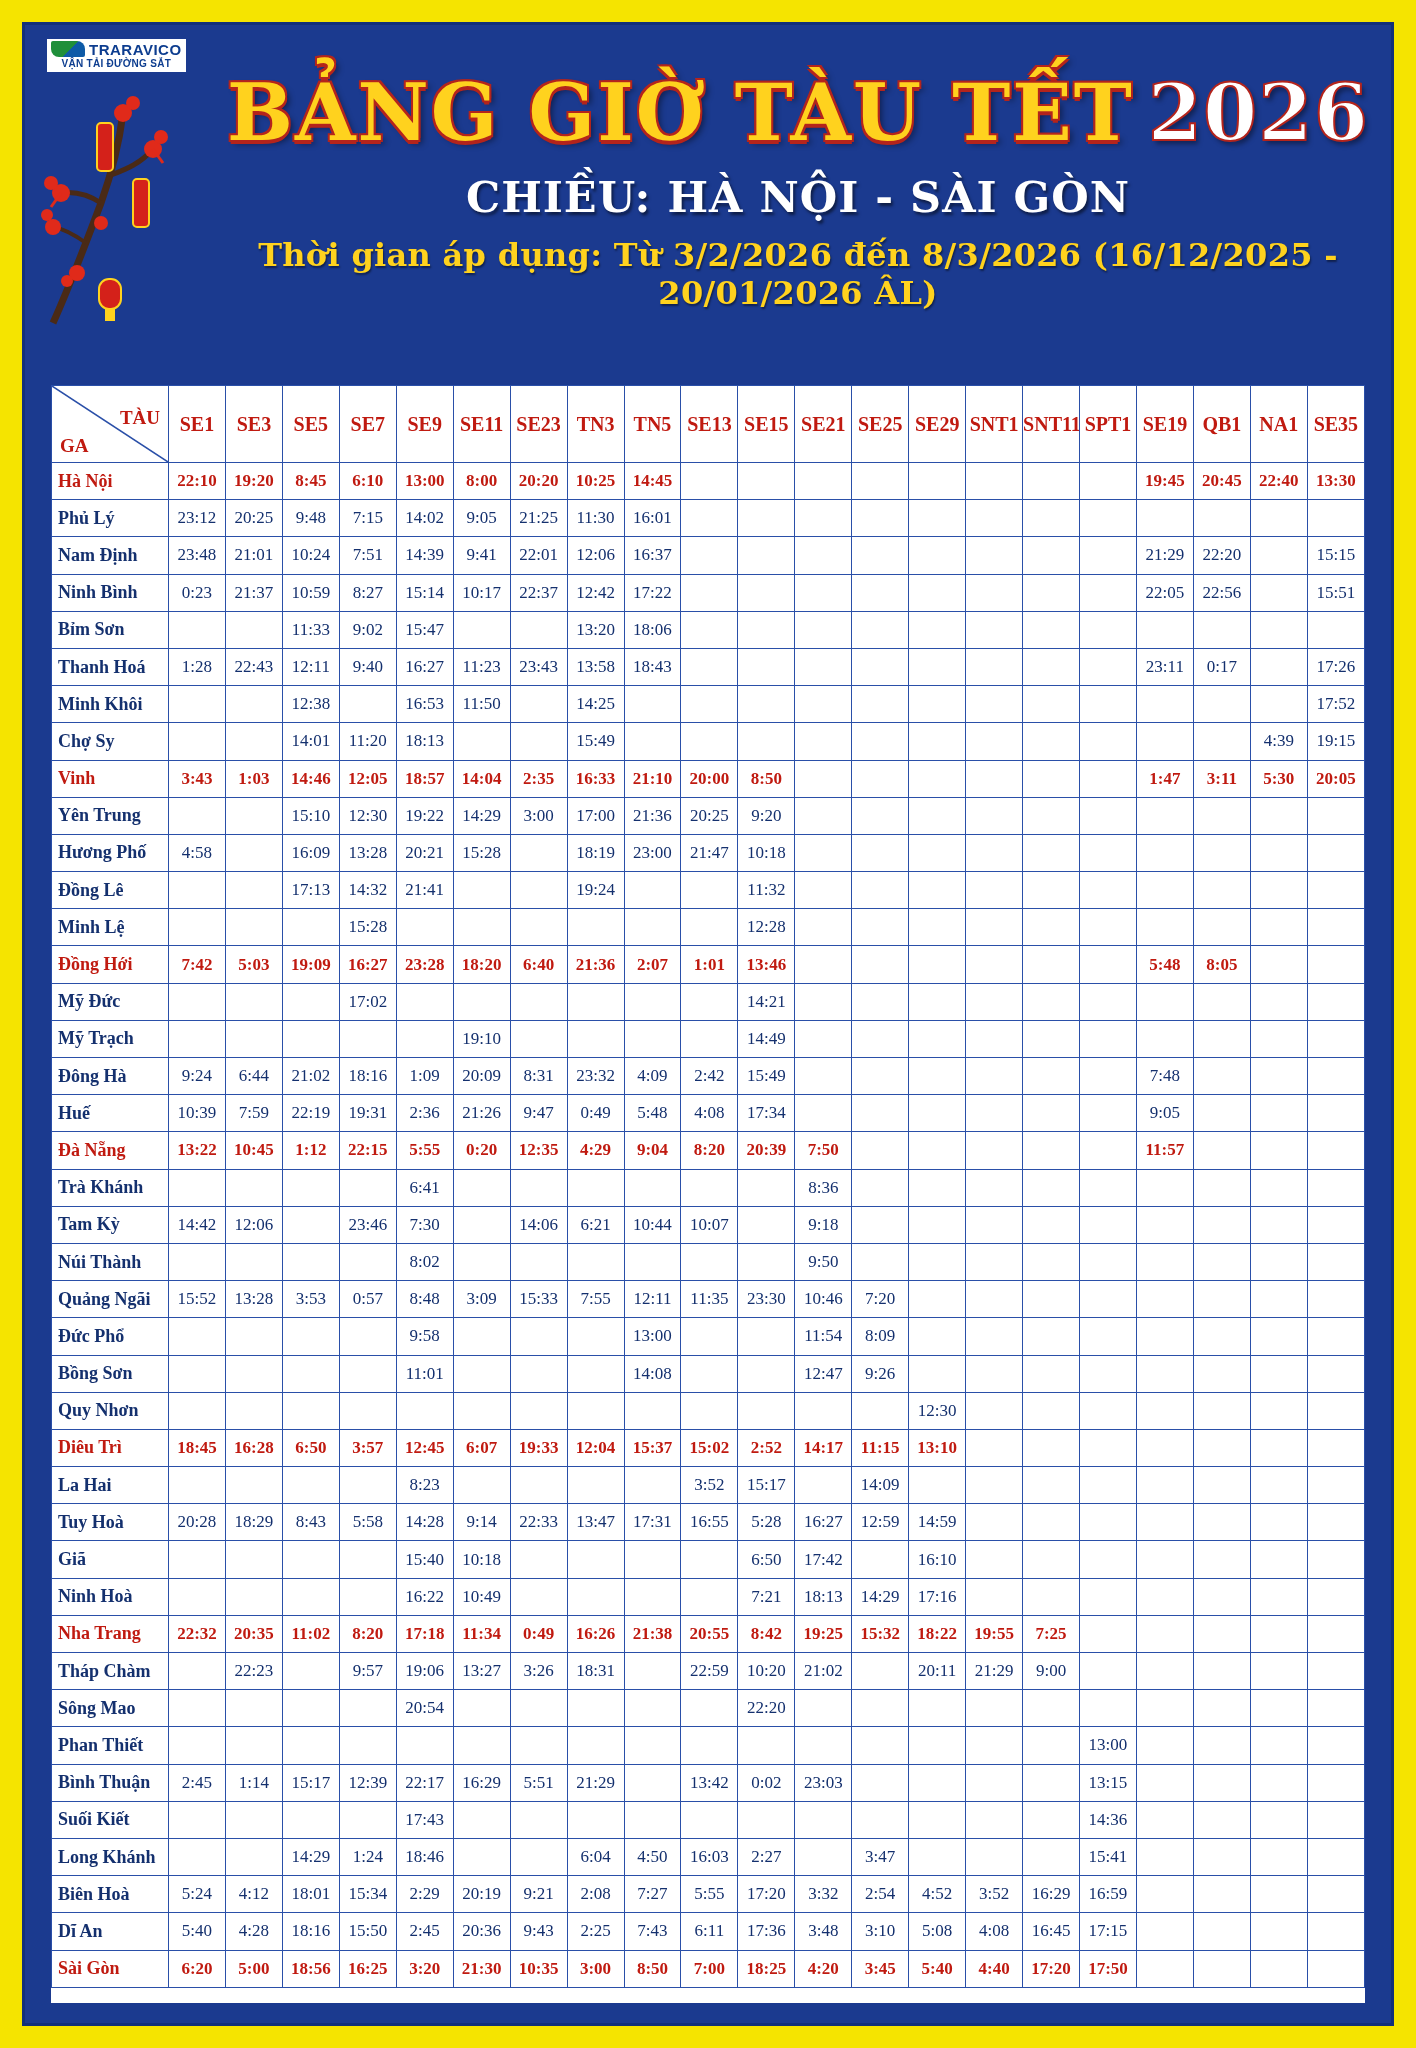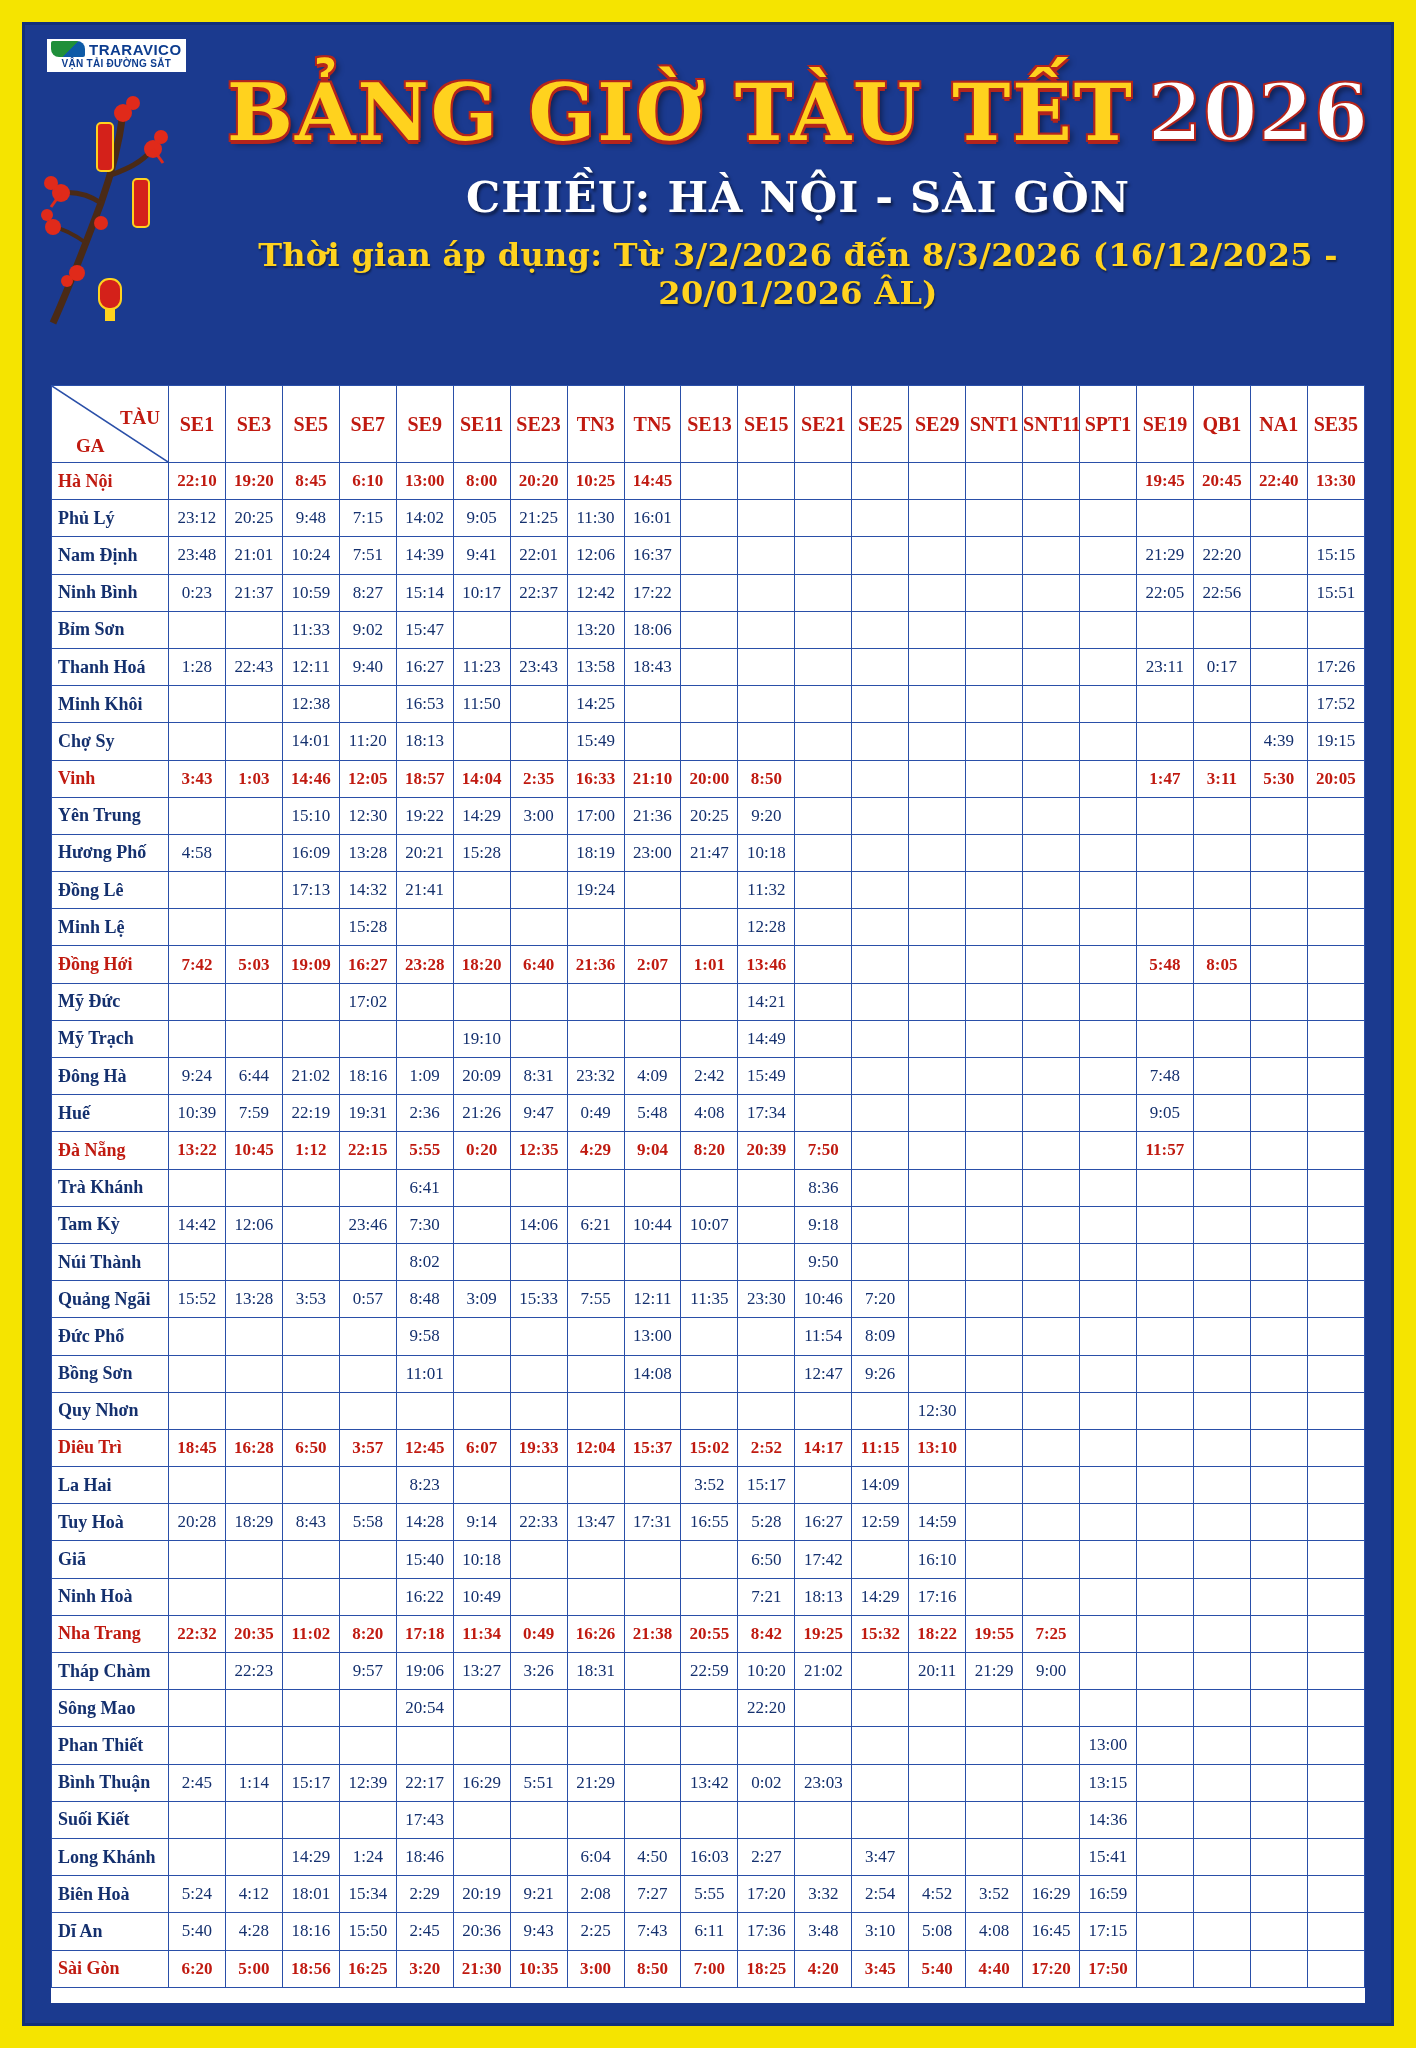--- a/index.html
+++ b/index.html
@@ -133,21 +133,21 @@
   }
   .corner-inner{position:absolute;inset:0;}
   .corner-line{
     position:absolute;left:0;top:0;width:100%;height:100%;
   }
   .corner-tau{
     position:absolute;right:8px;top:21px;
     font-size:19px;font-weight:bold;color:#c01a10;
   }
   .corner-ga{
-    position:absolute;left:24px;bottom:5px;
+    position:absolute;left:8px;bottom:5px;
     font-size:19px;font-weight:bold;color:#c01a10;
   }
   td.station{
     text-align:left;
     padding-left:6px;
     font-weight:bold;
     font-size:18px;
     color:#14306e;
   }
   tr.major td{ color:#c01a10; font-weight:bold; }

